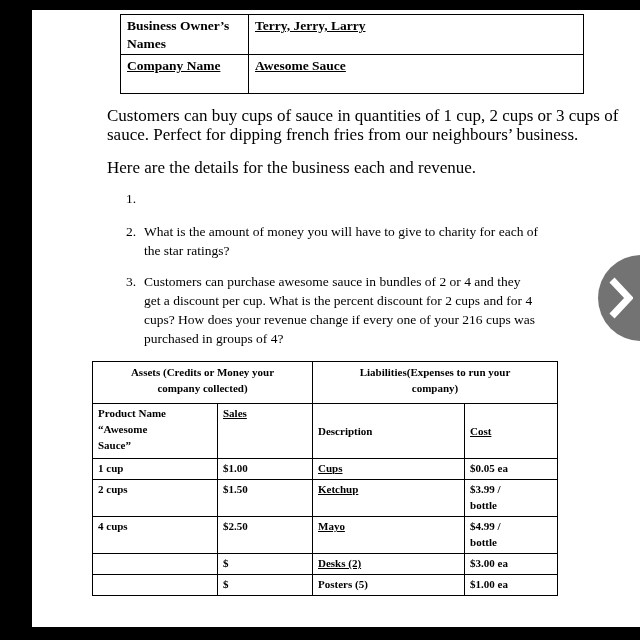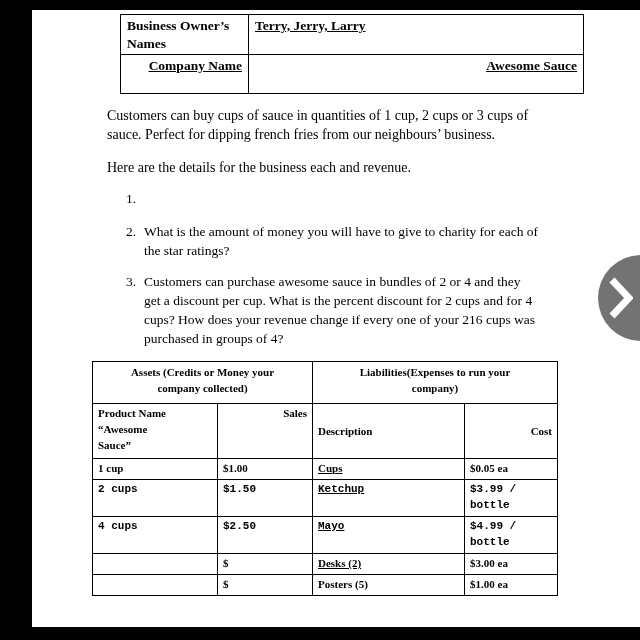--- a/index.html
+++ b/index.html
@@ -4,46 +4,46 @@
 <style>
   html,body{margin:0;padding:0;width:640px;height:640px;overflow:hidden;background:#000;}
   .screen{position:relative;width:640px;height:640px;background:#000;font-family:"Liberation Serif","DejaVu Serif",serif;}
   .doc{position:absolute;top:10px;left:0;width:640px;height:617px;background:#fff;color:#000;overflow:hidden;margin-left:32px;}
 
   
   .info-table{border-collapse:collapse;margin:4px 0 0 88px;}
   .info-table td{border:1px solid #000;font-weight:bold;font-size:13.5px;line-height:1.3;padding:2px 6px;vertical-align:top;}
   .ic1{width:115px;}
   .ic2{width:322px;}
-  .row2 td{height:34px;text-align:right;}
+  .row2 td{height:34px;}
   .u{text-decoration:underline;}
 
   
-  .para{font-size:14px;line-height:19px;margin:0 40px 0 75px;white-space:pre-line;}
+  .para{font-size:17px;line-height:19px;margin:0 40px 0 75px;white-space:pre-line;}
   .p1{margin-top:12px;}
   .p2{margin-top:14px;}
 
   
   .q{display:flex;font-size:13.5px;line-height:19px;margin:0 28px 0 94px;}
   .q .num{width:18px;flex:none;}
   .q .qtext{white-space:pre-line;}
   .q1{margin-top:12px;}
   .q2{margin-top:14px;}
   .q3{margin-top:12px;}
 
   
   .fin-table{border-collapse:collapse;margin:13px 0 0 60px;table-layout:fixed;width:465px;}
   .fin-table td{border:1px solid #000;font-weight:bold;font-size:11px;line-height:16px;padding:1px 5px;vertical-align:top;white-space:pre-line;overflow:hidden;}
   col.fc1{width:125px;} col.fc2{width:95px;} col.fc3{width:152px;} col.fc4{width:93px;}
   .h1 td{height:38px;text-align:center;padding-top:2px;}
   .h2 td{height:52px;}
   .vmid{vertical-align:middle !important;}
-  .center{text-align:right;}
+  .center{text-align:left;text-decoration:underline;}
   .r td{height:18px;}
-  .rr td{height:34px;font-family:Liberation Mono, monospace;}
+  .rr td{height:34px;}
 
   
   .next-btn{position:absolute;top:255px;left:598px;width:86px;height:86px;border-radius:50%;
             background:rgba(84,84,84,0.82);display:flex;align-items:center;cursor:pointer;}
   .next-btn svg{margin-left:11px;display:block;}
 </style>
 </head>
 <body>
 
 <div class="screen">

